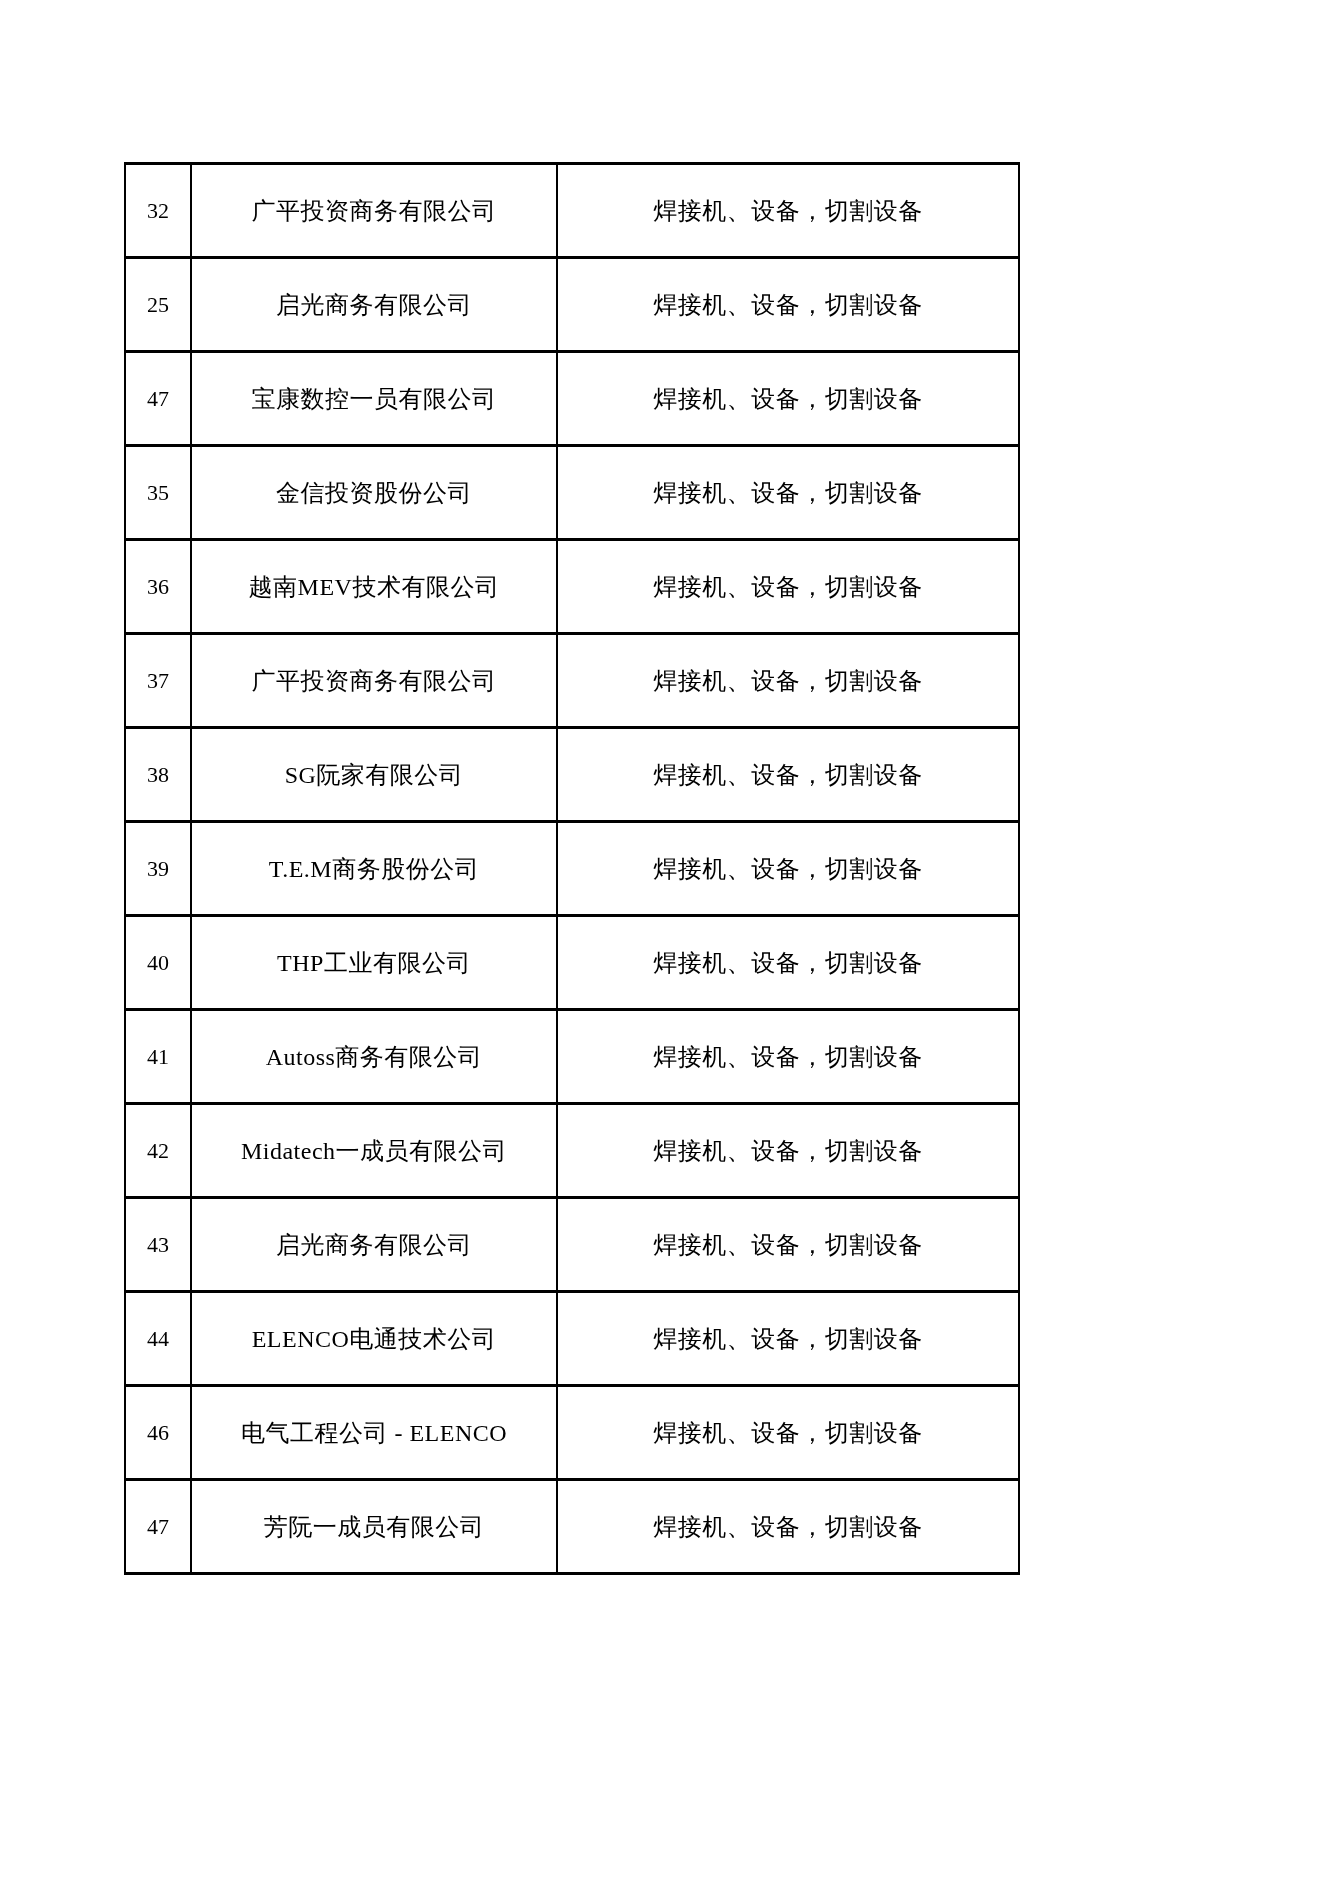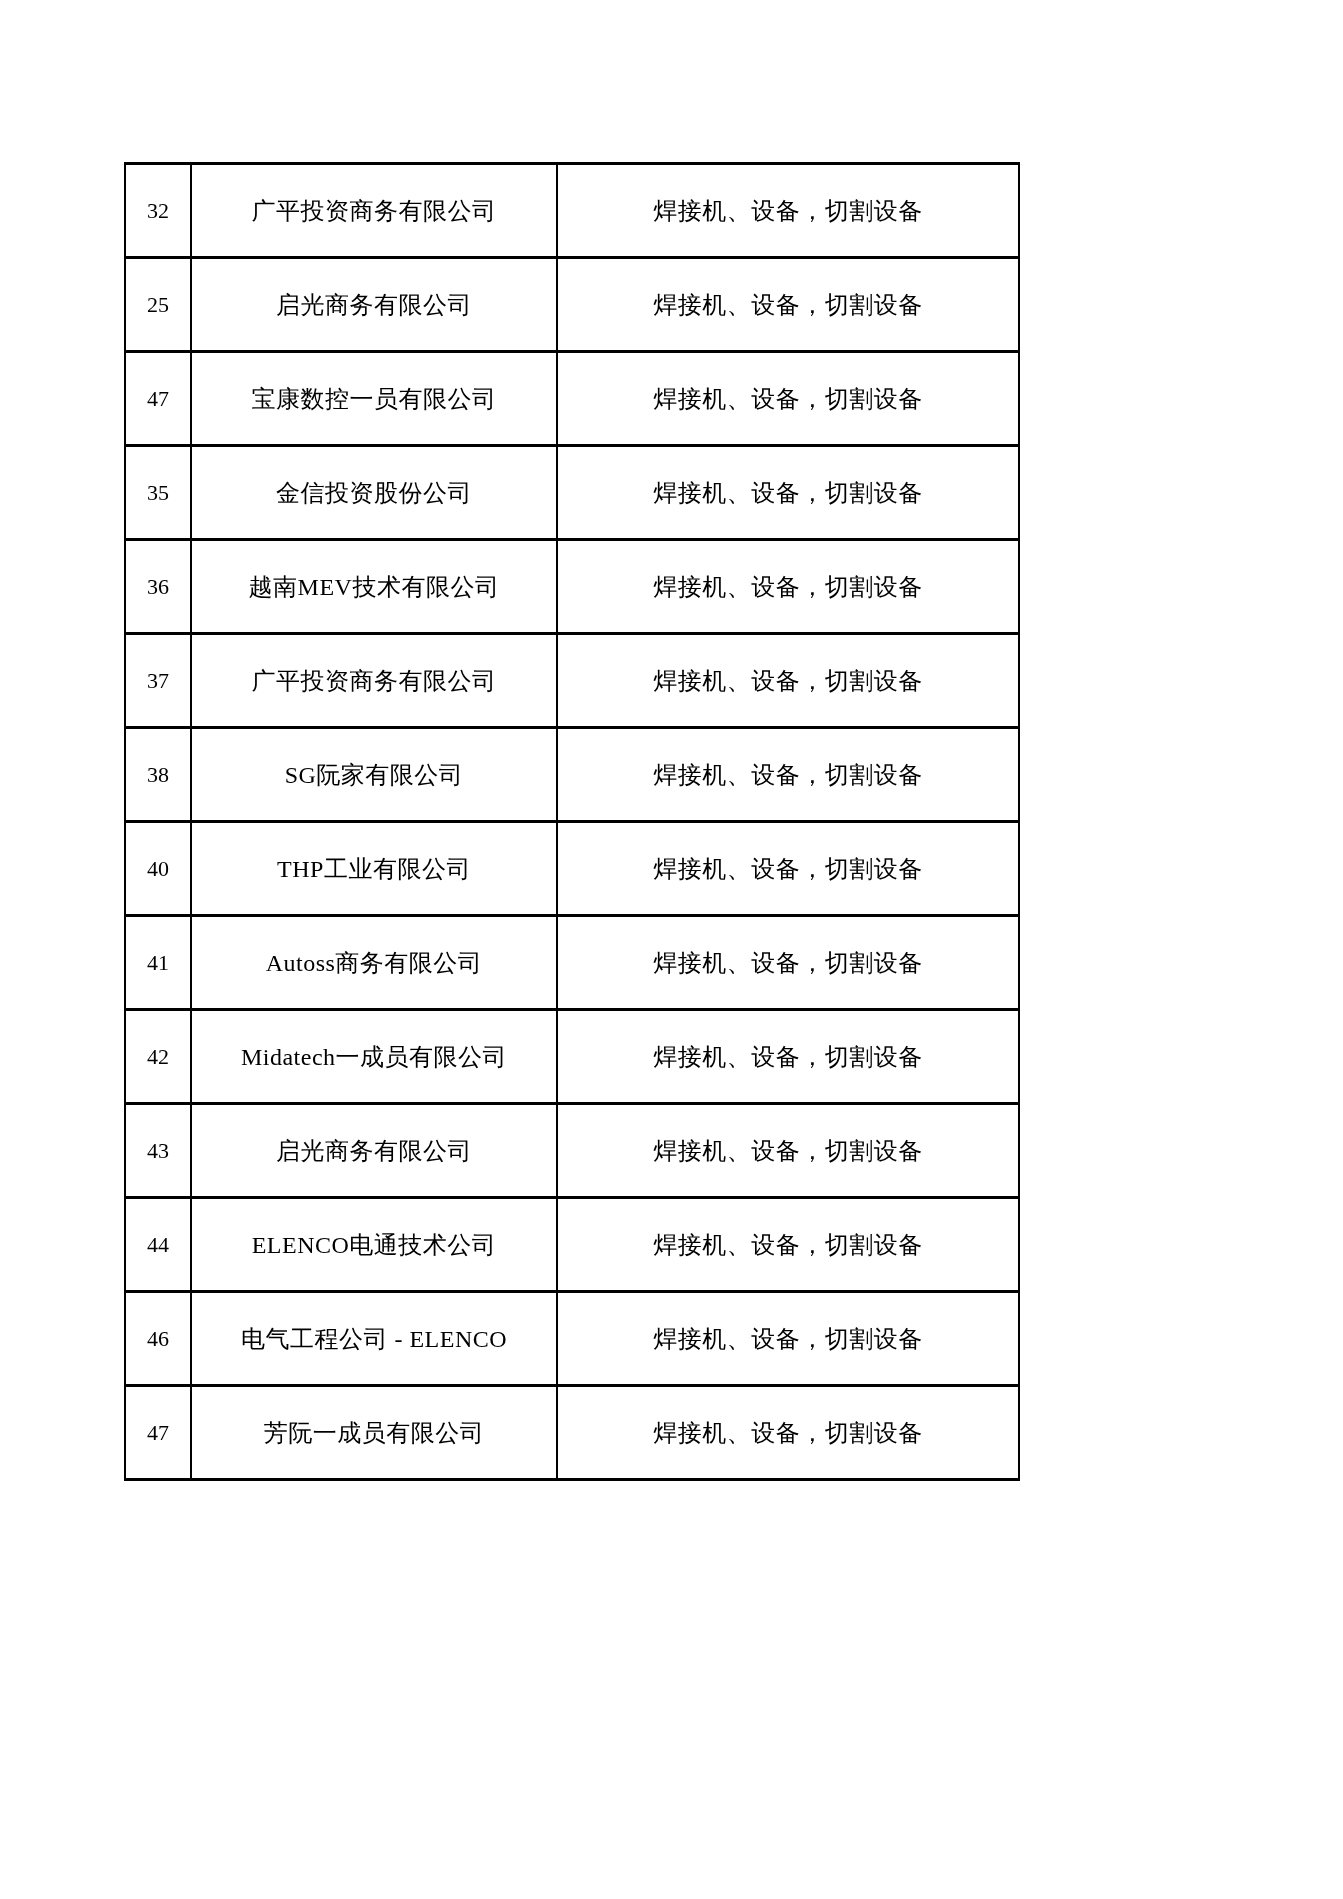--- a/index.html
+++ b/index.html
@@ -87,20 +87,25 @@
           <td class="no-cell">37</td>
           <td class="company-cell">广平投资商务有限公司</td>
           <td class="products-cell">焊接机、设备，切割设备</td>
         </tr>
         <tr>
           <td class="no-cell">38</td>
           <td class="company-cell">SG阮家有限公司</td>
           <td class="products-cell">焊接机、设备，切割设备</td>
         </tr>
         <tr>
+          <td class="no-cell">39</td>
+          <td class="company-cell">T.E.M商务股份公司</td>
+          <td class="products-cell">焊接机、设备，切割设备</td>
+        </tr>
+        <tr>
           <td class="no-cell">40</td>
           <td class="company-cell">THP工业有限公司</td>
           <td class="products-cell">焊接机、设备，切割设备</td>
         </tr>
         <tr>
           <td class="no-cell">41</td>
           <td class="company-cell">Autoss商务有限公司</td>
           <td class="products-cell">焊接机、设备，切割设备</td>
         </tr>
         <tr>

